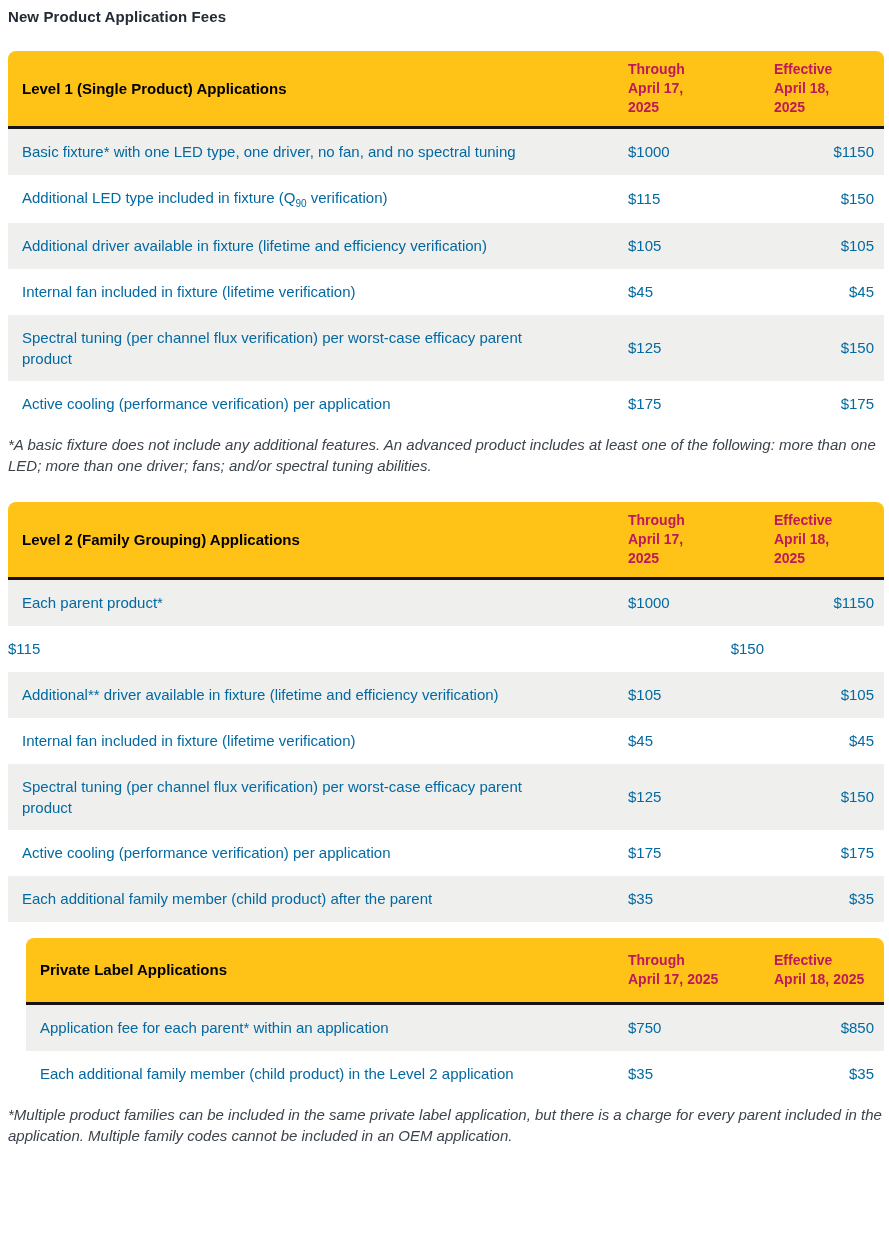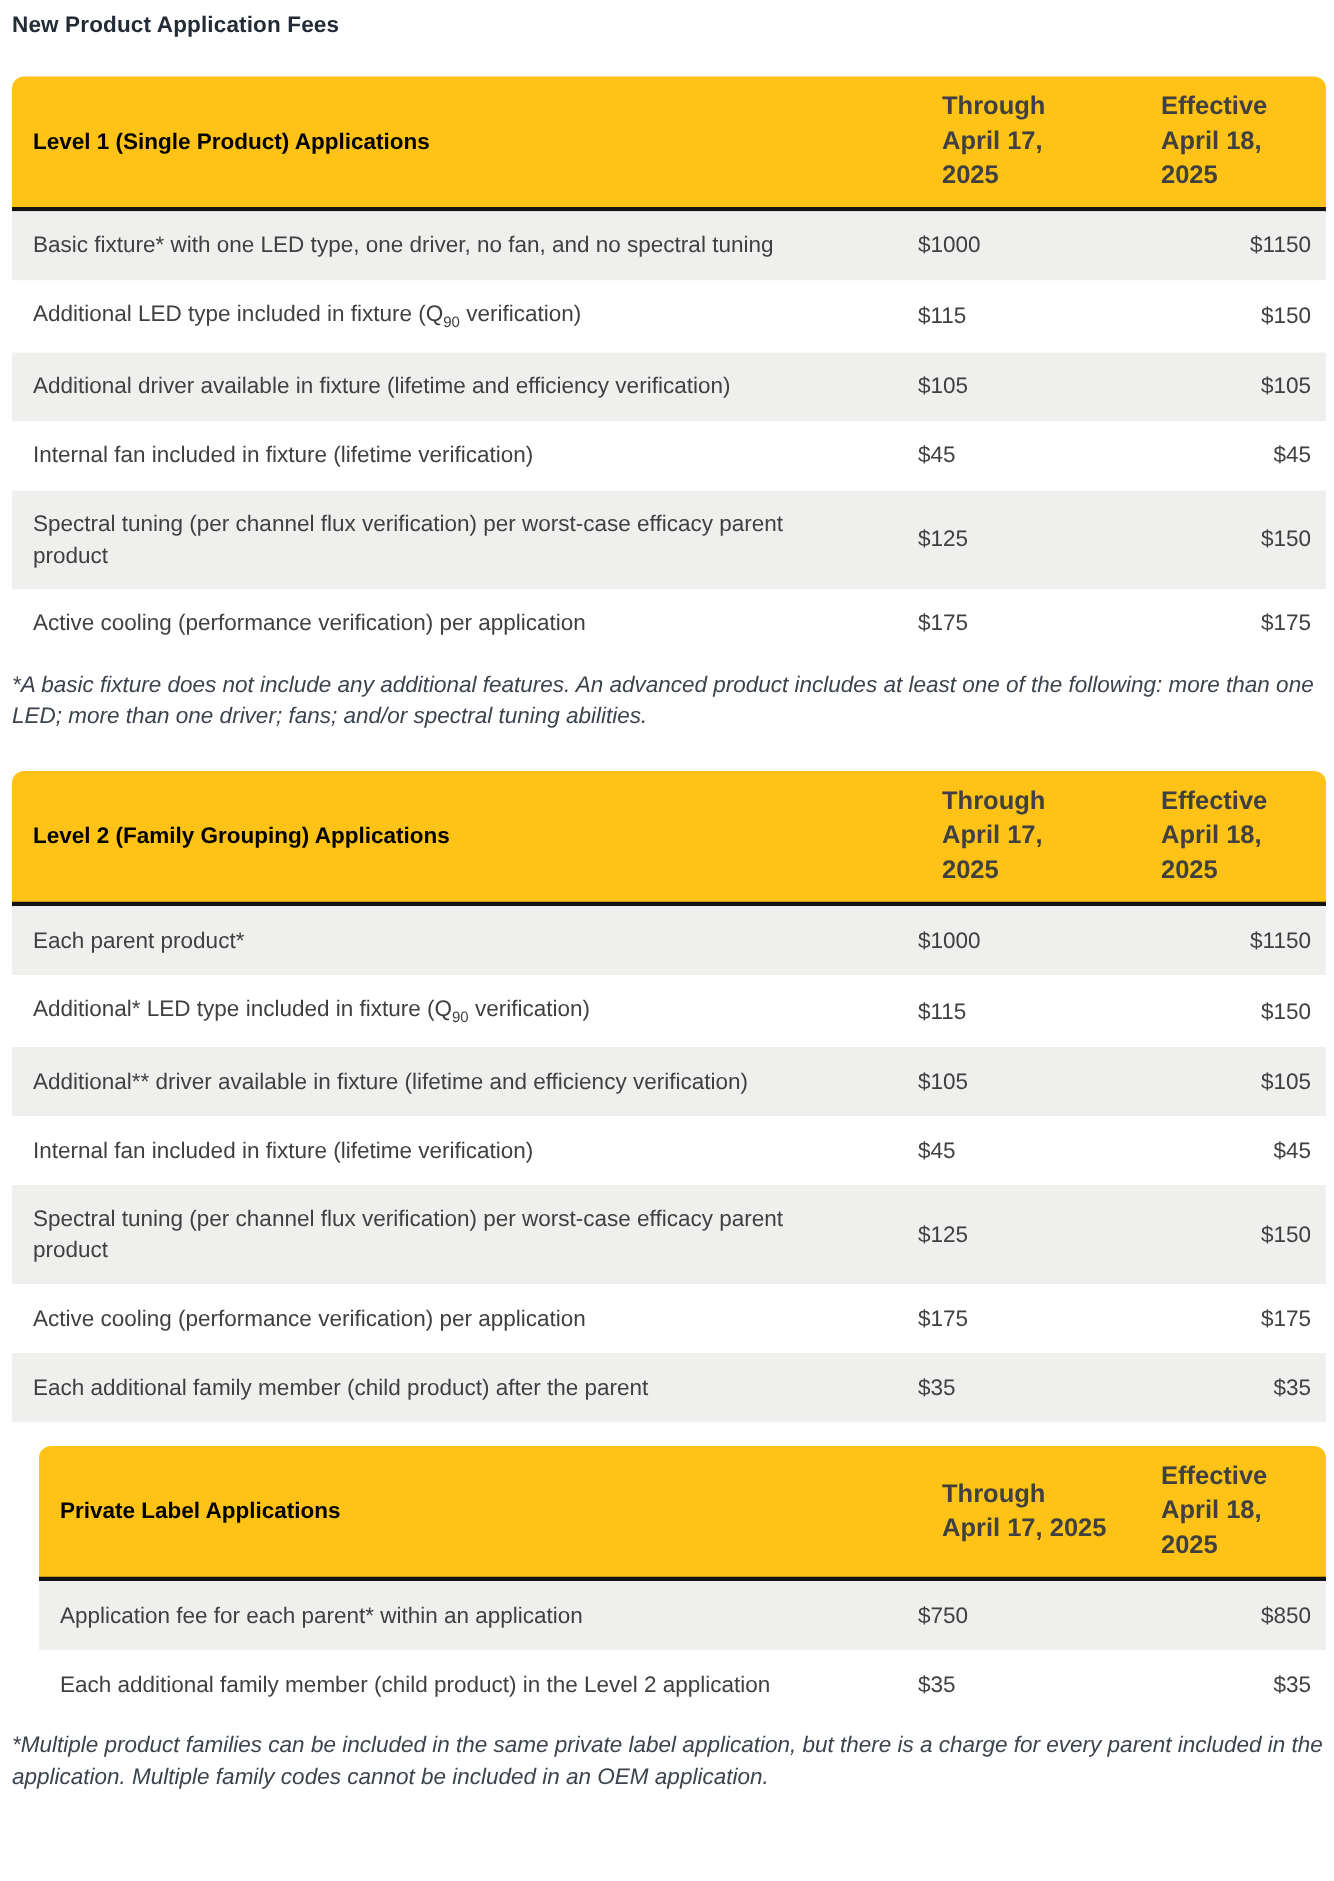--- a/index.html
+++ b/index.html
@@ -35,37 +35,36 @@
   }
   .thead--short { min-height: 67px; }
   .thead .t-title {
     font-size: 15px;
     font-weight: 700;
     color: #000000;
     padding-left: 14px;
     padding-right: 20px;
   }
   .thead .t-col {
-    font-size: 17px;
+    font-size: 14px;
     font-weight: 700;
-    color: #404040;
+    color: #be185d;
     line-height: 1.35;
     white-space: pre-line;
   }
   .thead .t-col.right { text-align: left; padding-right: 10px; }
 
   .trow {
     display: grid;
     grid-template-columns: 1fr 146px 110px;
     align-items: center;
     min-height: 46px;
     background: #ffffff;
     font-size: 15px;
-    color: #404040;
-    gap: 16px;
+    color: #0369a1;
   }
   .trow.alt { background: #efefee; }
   .trow .c-label {
     padding: 12px 60px 12px 14px;
     line-height: 1.4;
   }
   .trow .c-val { }
   .trow .c-val.right { text-align: right; padding-right: 10px; }
   sub { font-size: 10px; }
 
@@ -143,21 +142,20 @@
 April 18,
 2025</div>
     </div>
 
     <div class="trow alt">
       <div class="c-label">Each parent product*</div>
       <div class="c-val">$1000</div>
       <div class="c-val right">$1150</div>
     </div>
     <div class="trow">
-      <div class="c-label"><span>Additional* LED type included in fixture (Q</span><sub>90</sub><span> verification)</span></div>
       <div class="c-val">$115</div>
       <div class="c-val right">$150</div>
     </div>
     <div class="trow alt">
       <div class="c-label">Additional** driver available in fixture (lifetime and efficiency verification)</div>
       <div class="c-val">$105</div>
       <div class="c-val right">$105</div>
     </div>
     <div class="trow">
       <div class="c-label">Internal fan included in fixture (lifetime verification)</div>

